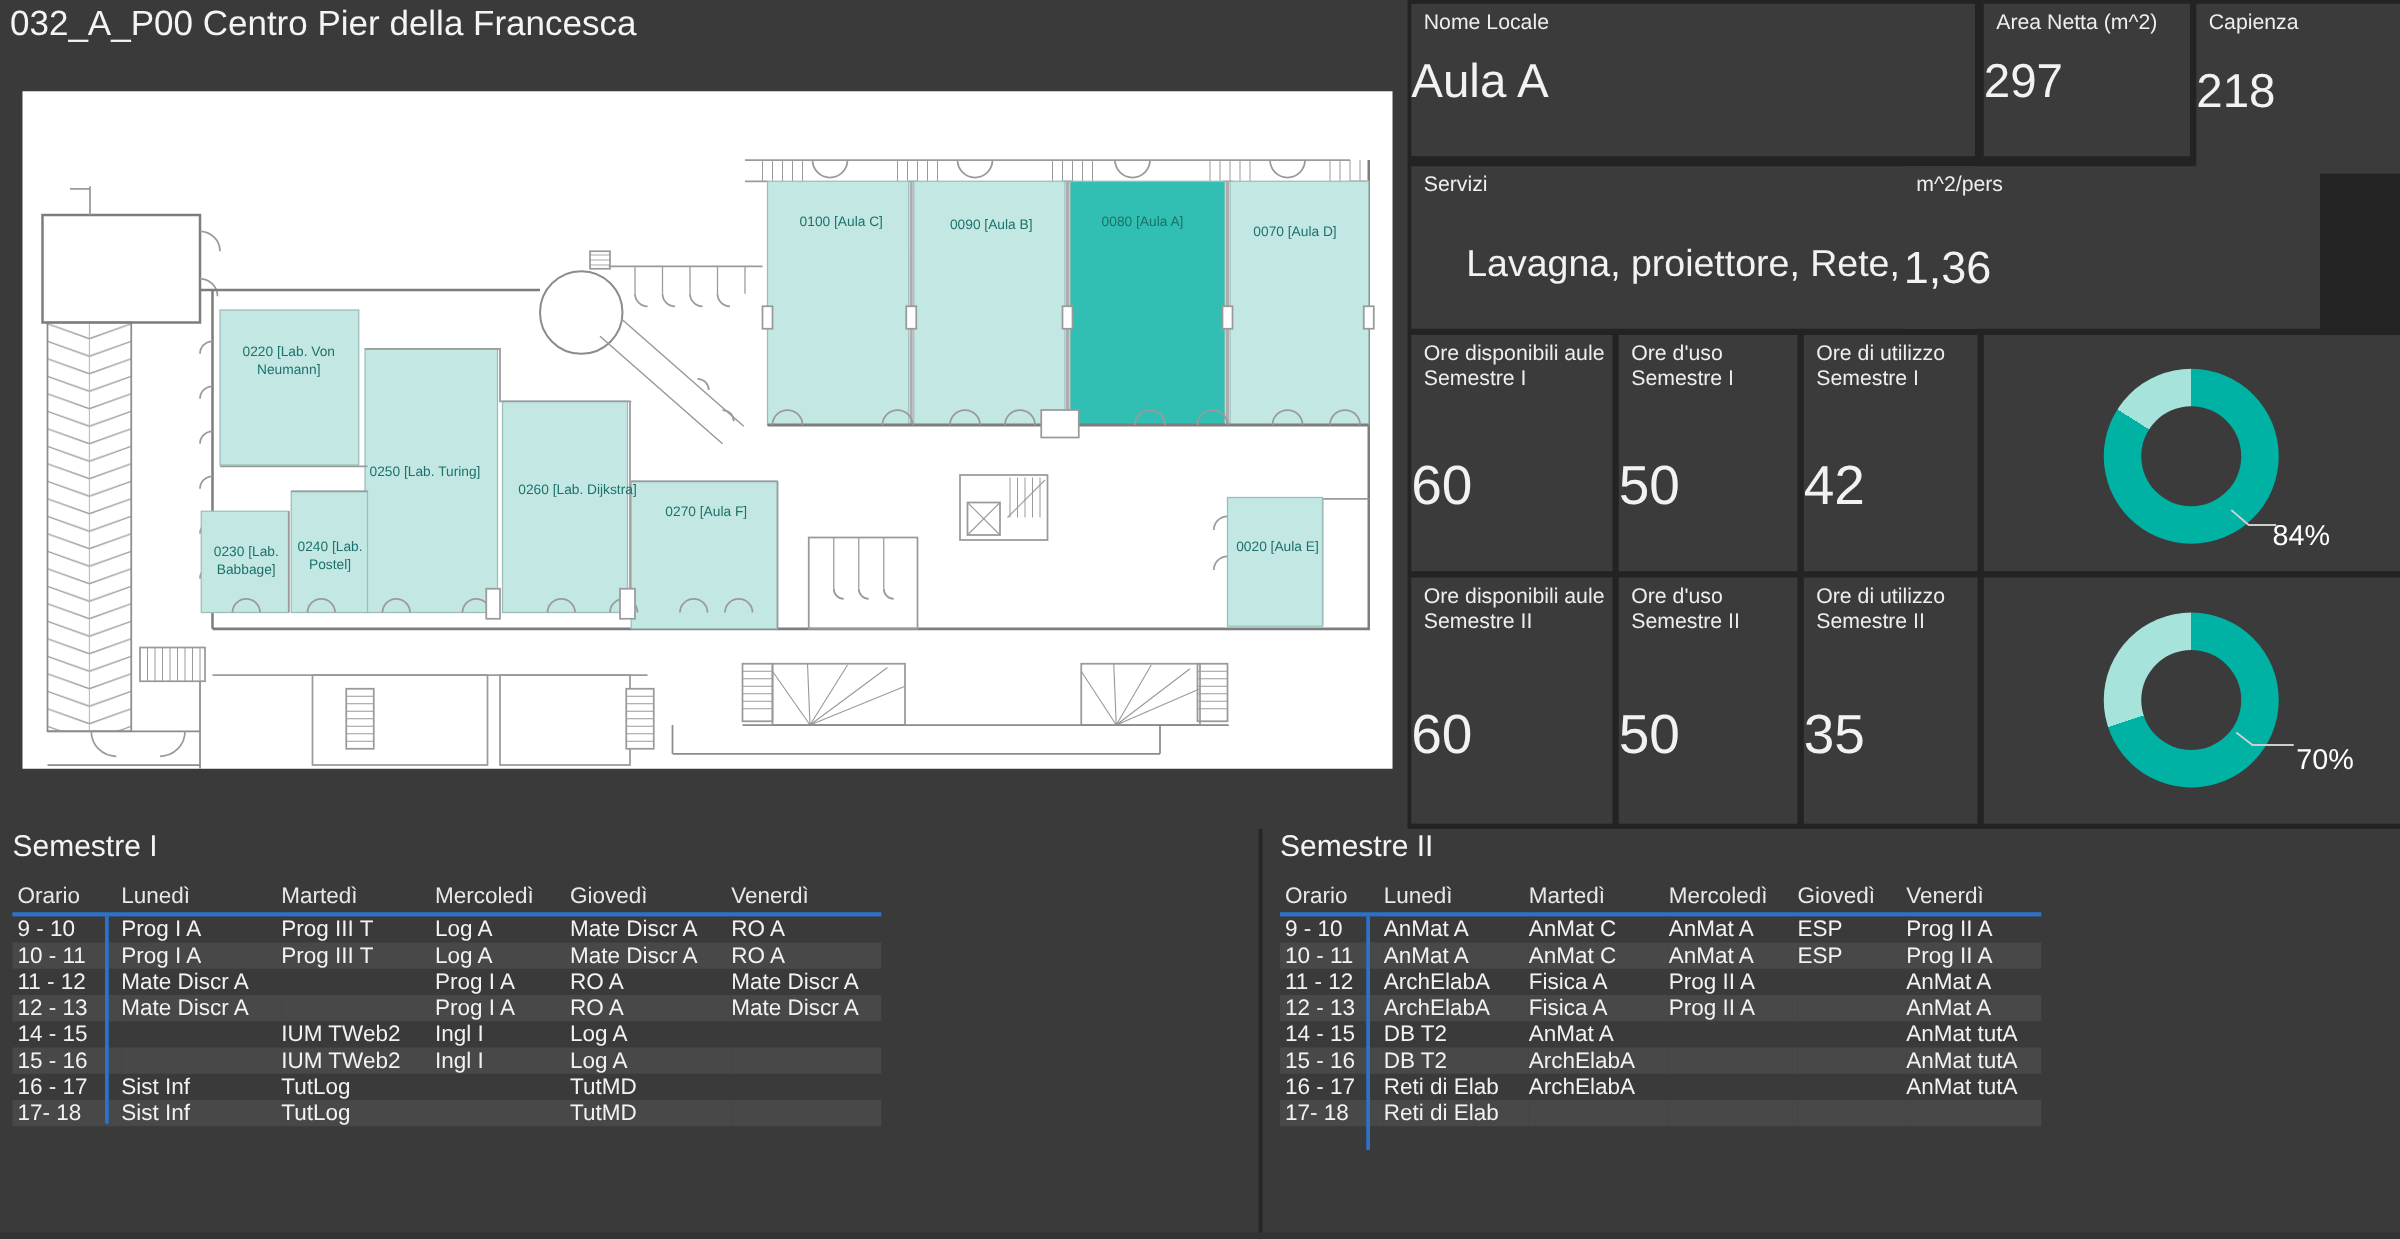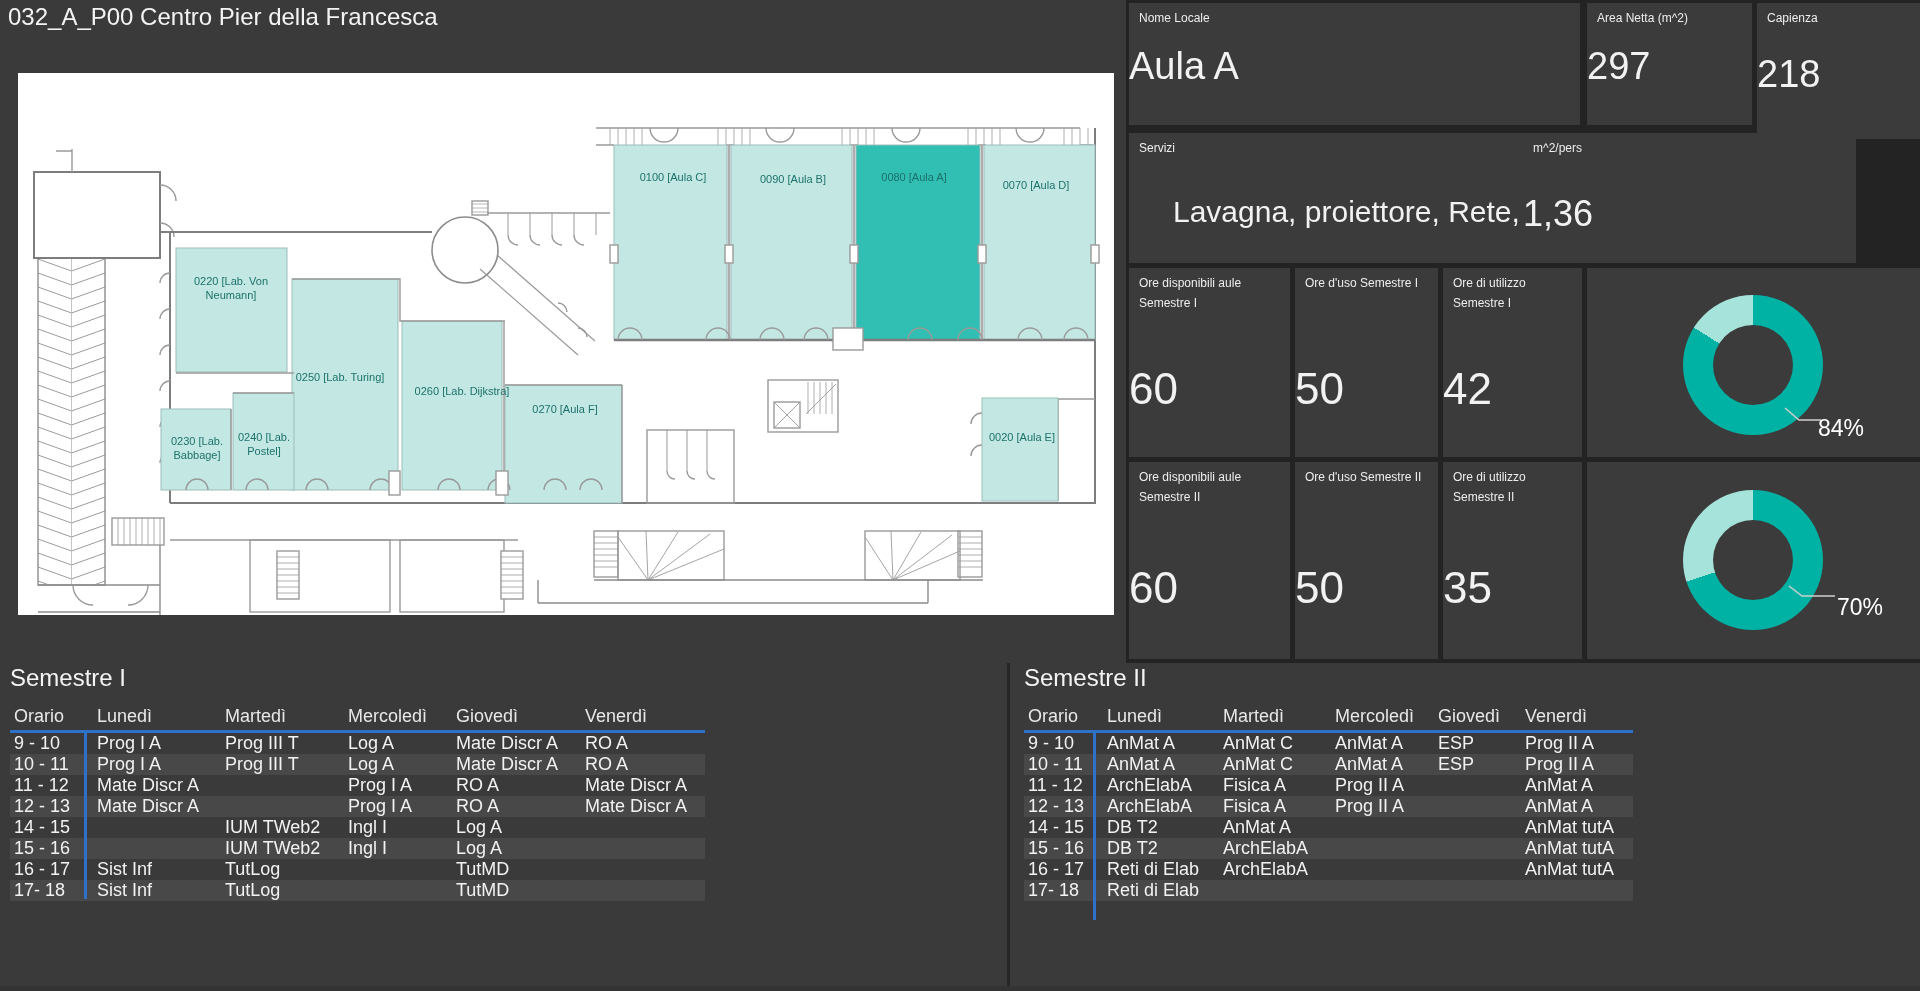--- a/index.html
+++ b/index.html
@@ -1,22 +1,22 @@
 <!DOCTYPE html>
 <html><head>
 <meta charset="utf-8">
 <style>
   html,body{margin:0;padding:0}
   body{width:1920px;height:991px;background:#3a3a3a;font-family:"Liberation Sans",sans-serif;position:relative;overflow:hidden;color:#f2f2f2}
   .abs{position:absolute}
-  #title{left:8px;top:3px;font-size:24px;color:#f4f4f4}
+  #title{left:8px;top:3px;font-size:28px;color:#f4f4f4}
   #plan{left:18px;top:73px;width:1096px;height:542px;background:#fff}
   #panel-bg{left:1126px;top:0;width:794px;height:663px;background:#232323}
   .card{position:absolute;background:#3b3b3b}
-  .card .hdr{position:absolute;top:5px;left:10px;right:4px;font-size:12px;line-height:20px;color:#eee}
+  .card .hdr{position:absolute;top:5px;left:10px;right:4px;font-size:17px;line-height:20px;color:#eee}
   .card .val{position:absolute;left:0;right:0;text-align:left;font-size:38px;top:52%;transform:translateY(-50%);white-space:pre-line}
   .card.servizi .val{font-size:30px;line-height:35px;top:60%}
   .card.m2 .val{font-size:36px;top:62%}
   .card.stat .val{font-size:44px;top:64%}
   .ring{position:absolute;width:140px;height:140px;border-radius:50%}
   .ring::after{content:"";position:absolute;inset:30px;border-radius:50%;background:#3b3b3b}
   .pct{position:absolute;font-size:23px;color:#fff}
   table.tt{position:absolute;border-collapse:collapse;table-layout:fixed}
   table.tt td,table.tt th{padding:0;font-weight:normal;text-align:left;font-size:18px;color:#f2f2f2;white-space:nowrap;overflow:visible}
   table.tt thead th{height:28px;vertical-align:middle;color:#e8e8e8}

